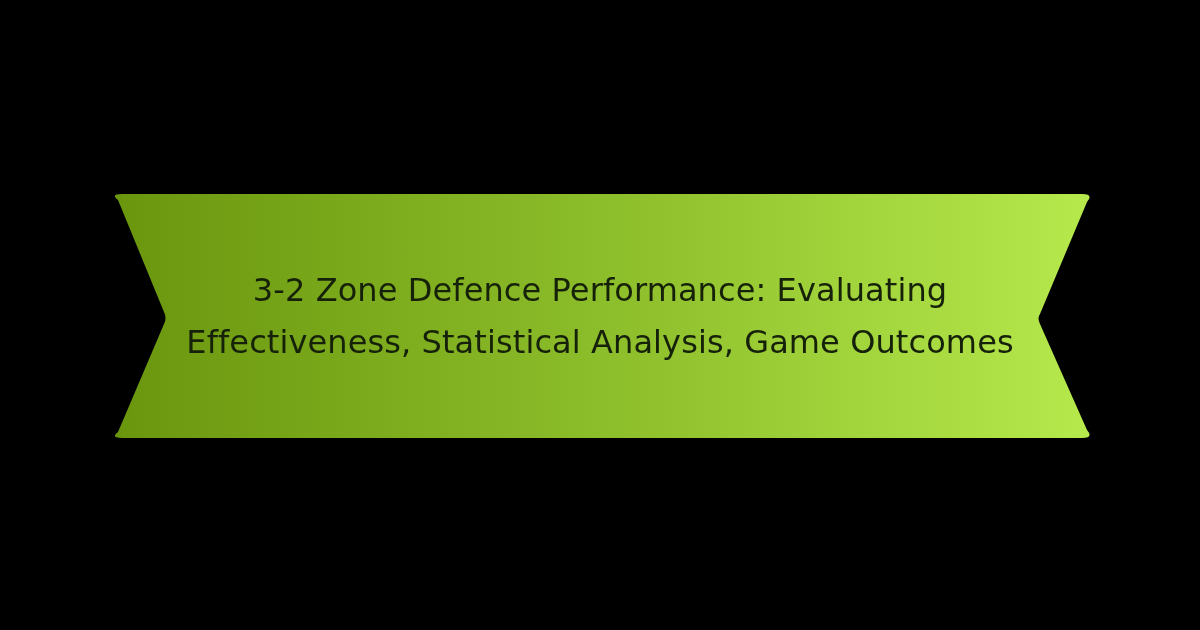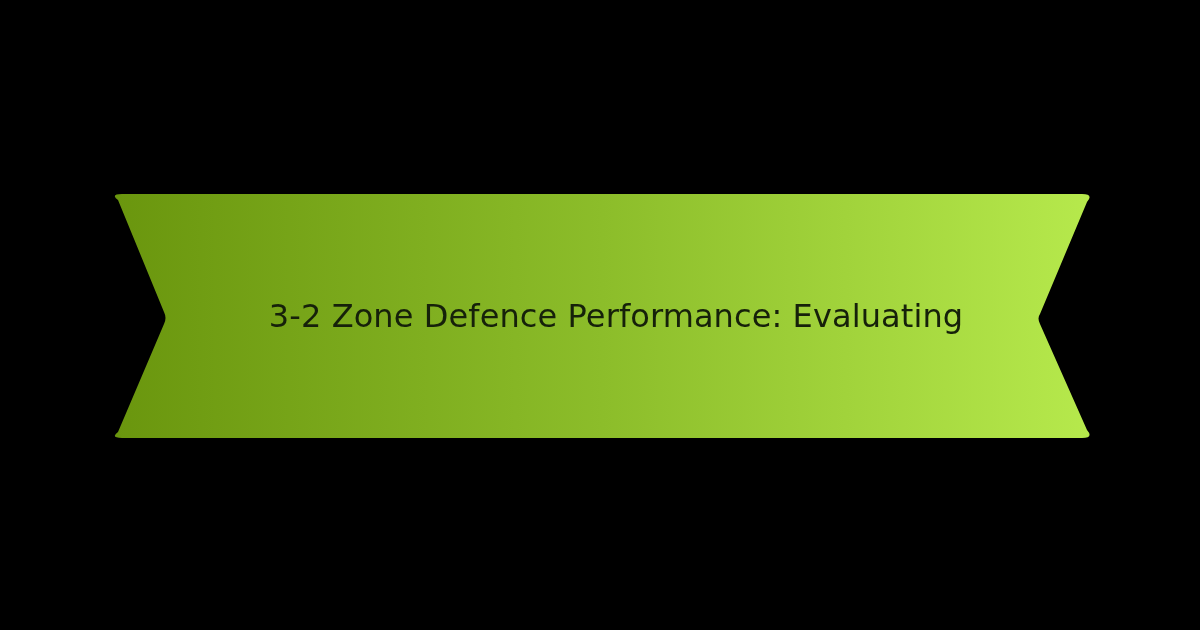--- a/index.html
+++ b/index.html
@@ -38,21 +38,21 @@
     height: 244px;
   }
   .banner-shape {
     position: absolute;
     inset: 0;
     width: 100%;
     height: 100%;
   }
   .banner-text {
     position: absolute;
-    left: 16px;
+    left: 0;
     top: 0;
     width: 100%;
     height: 100%;
     display: flex;
     flex-direction: column;
     align-items: center;
     justify-content: center;
     text-align: center;
     box-sizing: border-box;
     padding: 0 72px;
@@ -129,16 +129,17 @@
                Q 986,244 974,244
                L 14,244
                Q 2,244 10,238
                L 56,130
                Q 59,124 56,118
                Z"></path>
     </svg>
 
     <div class="banner-text">
       <span class="title-line">3-2 Zone Defence Performance: Evaluating</span>
+      <span class="title-line">Effectiveness, Statistical Analysis, Game Outcomes</span>
     </div>
   </div>
 
 </div>
 
 </body></html>

